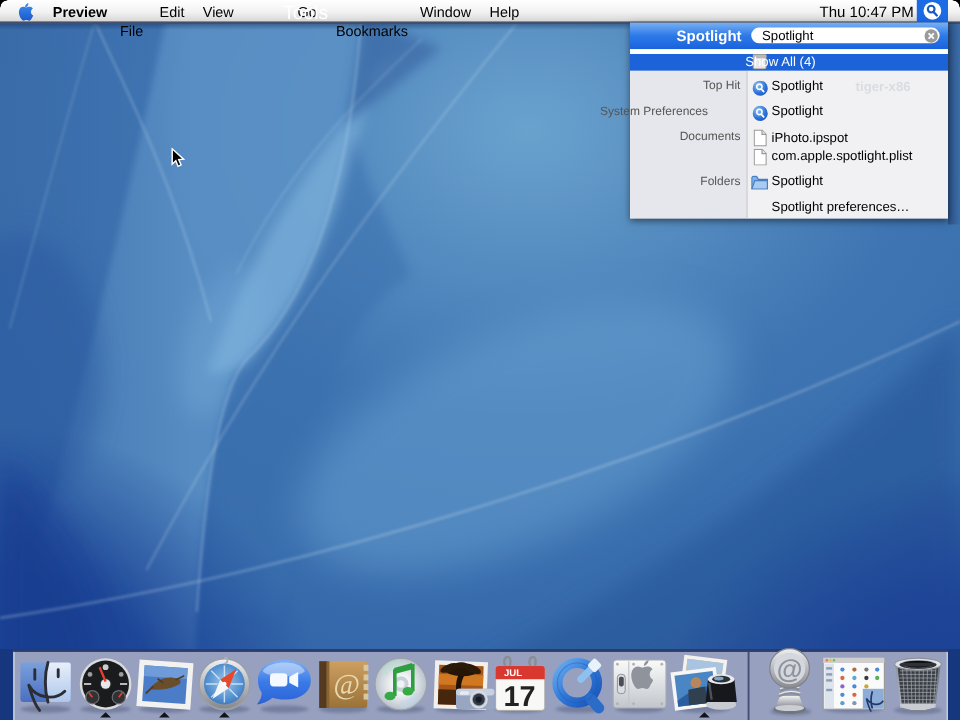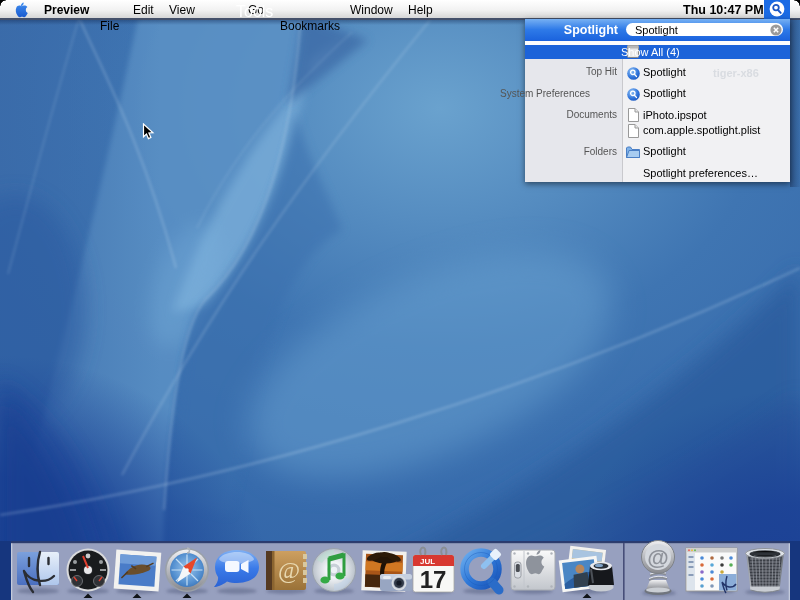--- a/index.html
+++ b/index.html
@@ -401,21 +401,21 @@
 <div class="abs" style="top:19.5px;left:0;width:525px;height:5px;background:linear-gradient(rgba(15,35,75,0.38),rgba(15,35,75,0));"></div>
 <div class="abs" style="top:3px;left:44px;font-size:12px;font-weight:bold;color:#000;">Preview</div>
 <div class="abs" style="top:19px;left:100px;font-size:12px;color:#000;">File</div>
 <div class="abs" style="top:3px;left:133px;font-size:12px;color:#000;text-align:right;">Edit</div>
 <div class="abs" style="top:3px;left:169px;font-size:12px;color:#000;">View</div>
 <div class="abs" style="top:3px;left:204px;font-size:12px;color:#000;margin-left:44px;">Go</div>
 <div class="abs" style="top:3px;left:236px;font-size:16px;color:#ffffff;">Tools</div>
 <div class="abs" style="top:3px;left:280px;font-size:12px;color:#000;margin-top:16px;">Bookmarks</div>
 <div class="abs" style="top:3px;left:350px;font-size:12px;color:#000;">Window</div>
 <div class="abs" style="top:3px;left:408px;font-size:12px;color:#000;">Help</div>
-<div class="abs" style="top:3px;left:683px;font-size:12.5px;color:#000;font-weight:bold;">Thu 10:47 PM</div>
+<div class="abs" style="top:3px;left:683px;font-size:12.5px;color:#000;">Thu 10:47 PM</div>
 
 <svg class="abs" style="top:2px;left:14px" width="15" height="16" viewBox="0 0 15 16">
   <defs>
         <linearGradient id="apg" x1="0" y1="0" x2="0" y2="1">
     <stop offset="0" stop-color="#3f8df0"></stop>
           <stop offset="1" stop-color="#1a5ace"></stop>
   </linearGradient>
       </defs>
   <path d="M9.7,0.6 C9.8,1.5 9.5,2.3 9,2.9 C8.4,3.6 7.6,4 6.9,3.9 C6.8,3.1 7.2,2.3 7.7,1.7 C8.2,1.1 9.1,0.7 9.7,0.6 Z M12.6,13.0 C12.1,14 11.3,15.2 10.3,15.2 C9.4,15.2 9.1,14.7 8,14.7 C6.9,14.7 6.5,15.2 5.7,15.2 C4.7,15.3 3.8,14 3.2,13.1 C2,11.2 1.1,7.8 2.4,5.5 C3,4.3 4.1,3.6 5.3,3.6 C6.3,3.6 7.2,4.2 7.8,4.2 C8.4,4.2 9.5,3.5 10.7,3.6 C11.2,3.6 12.5,3.8 13.4,5.1 C13.3,5.2 11.8,6.1 11.8,7.9 C11.8,10.1 13.7,10.8 13.7,10.9 C13.7,10.9 13.4,11.9 12.6,13.0 Z" fill="url(#apg)"></path>
 </svg>

